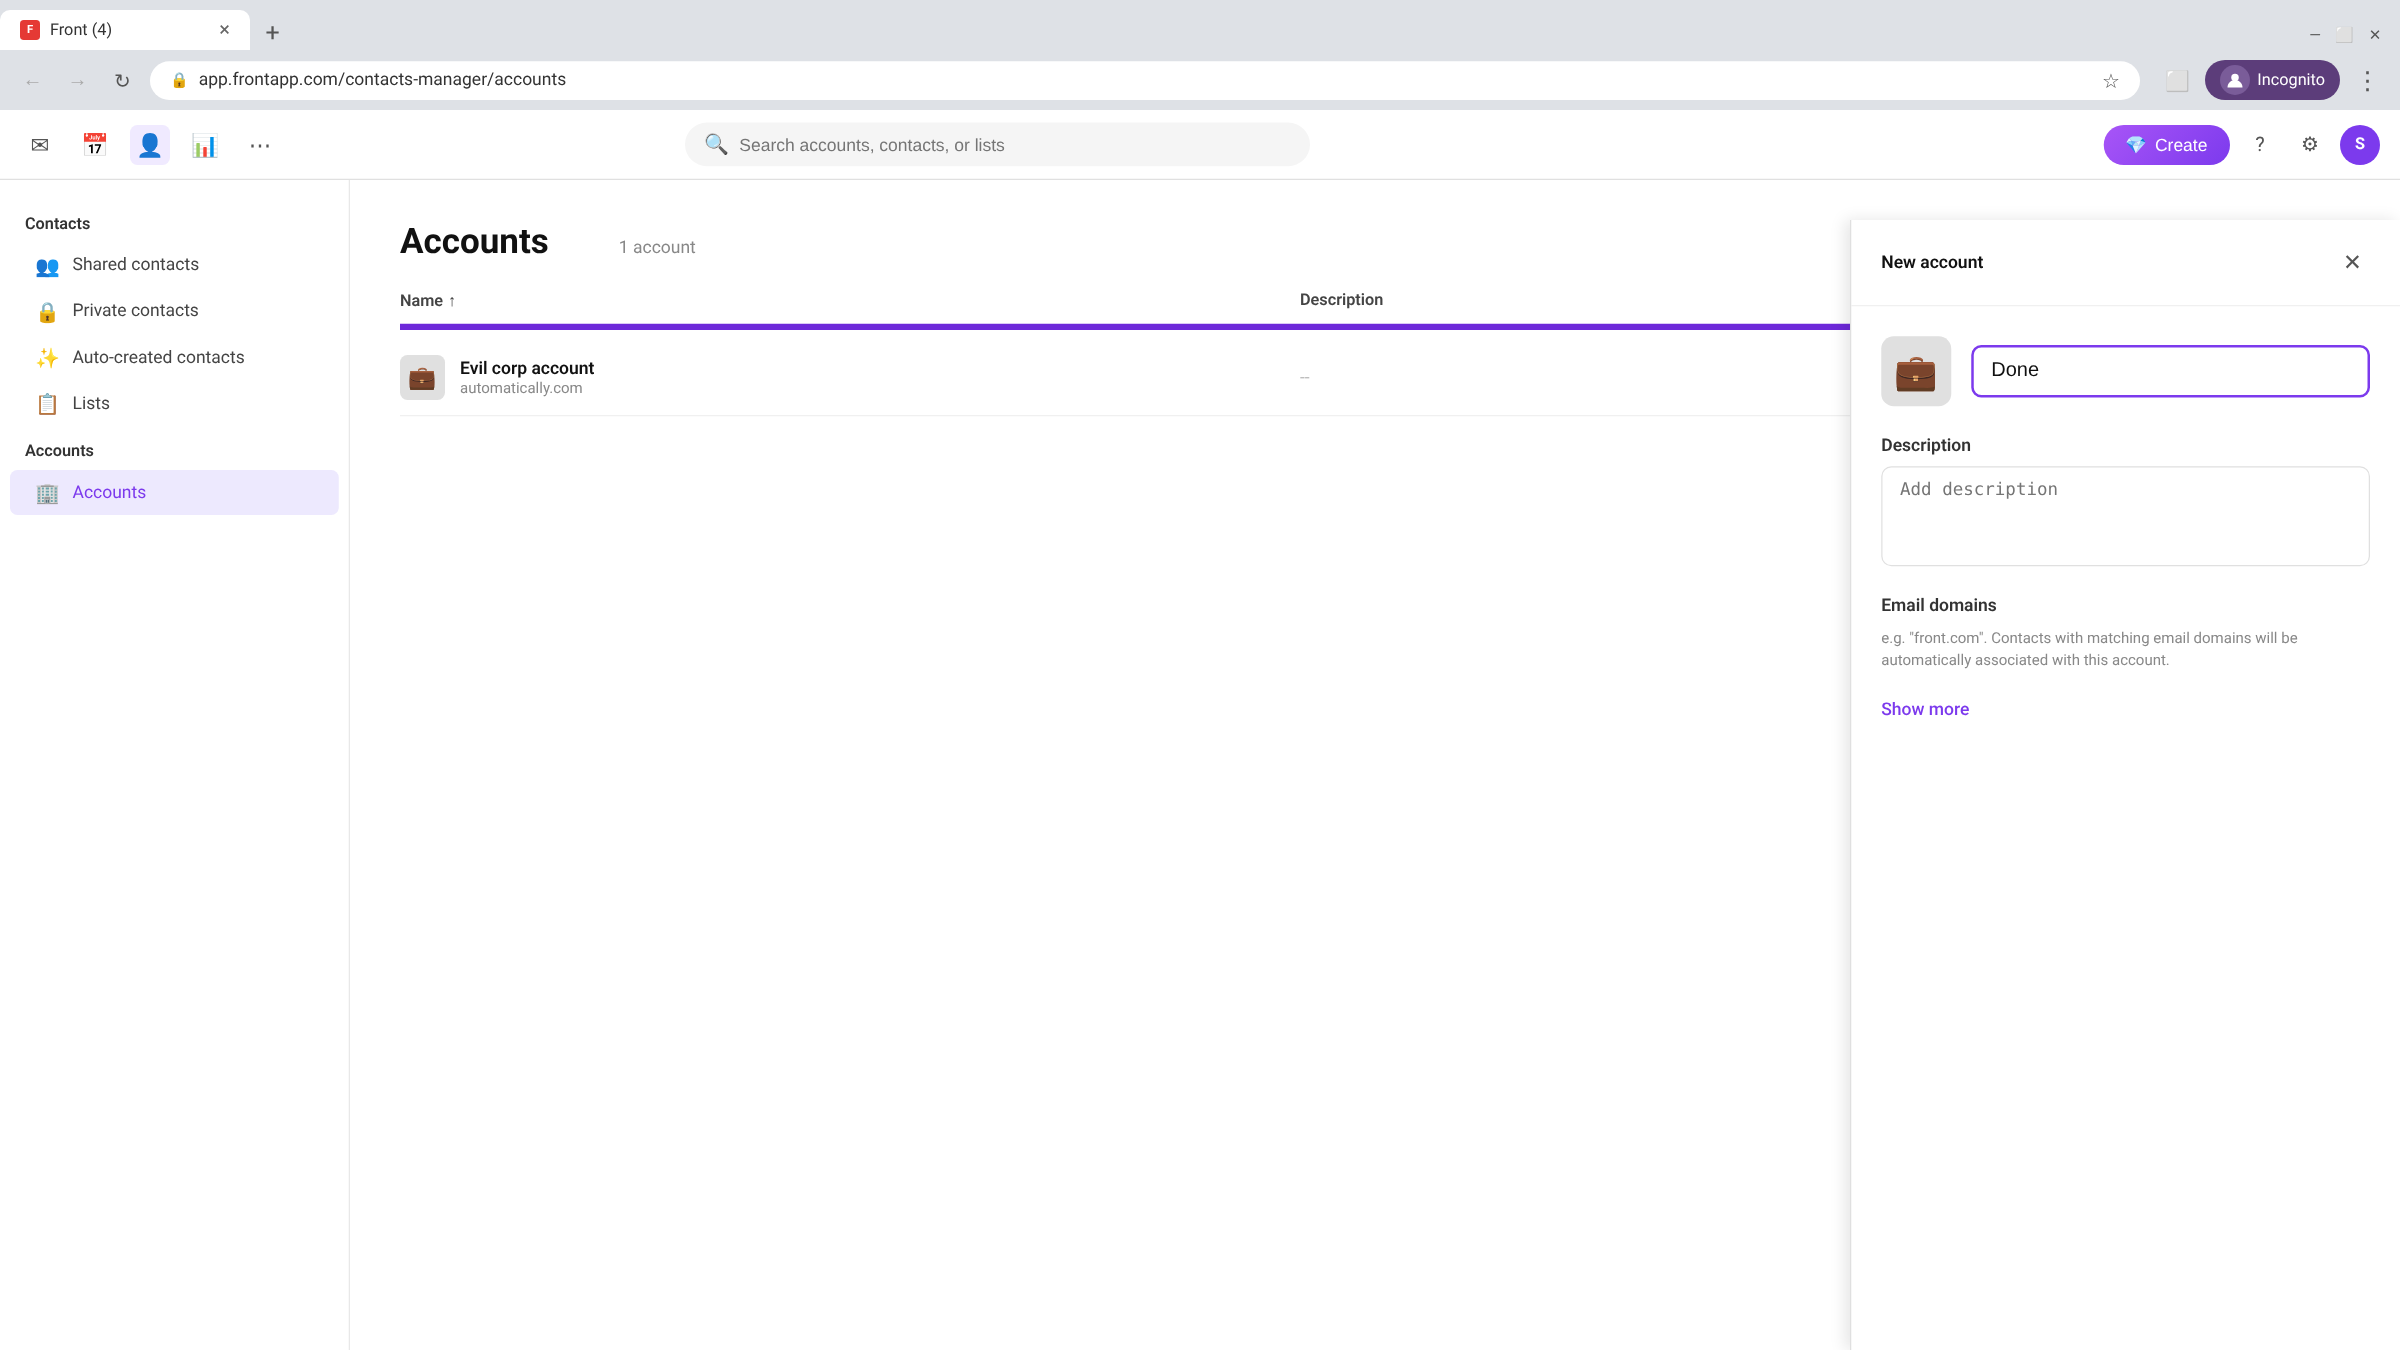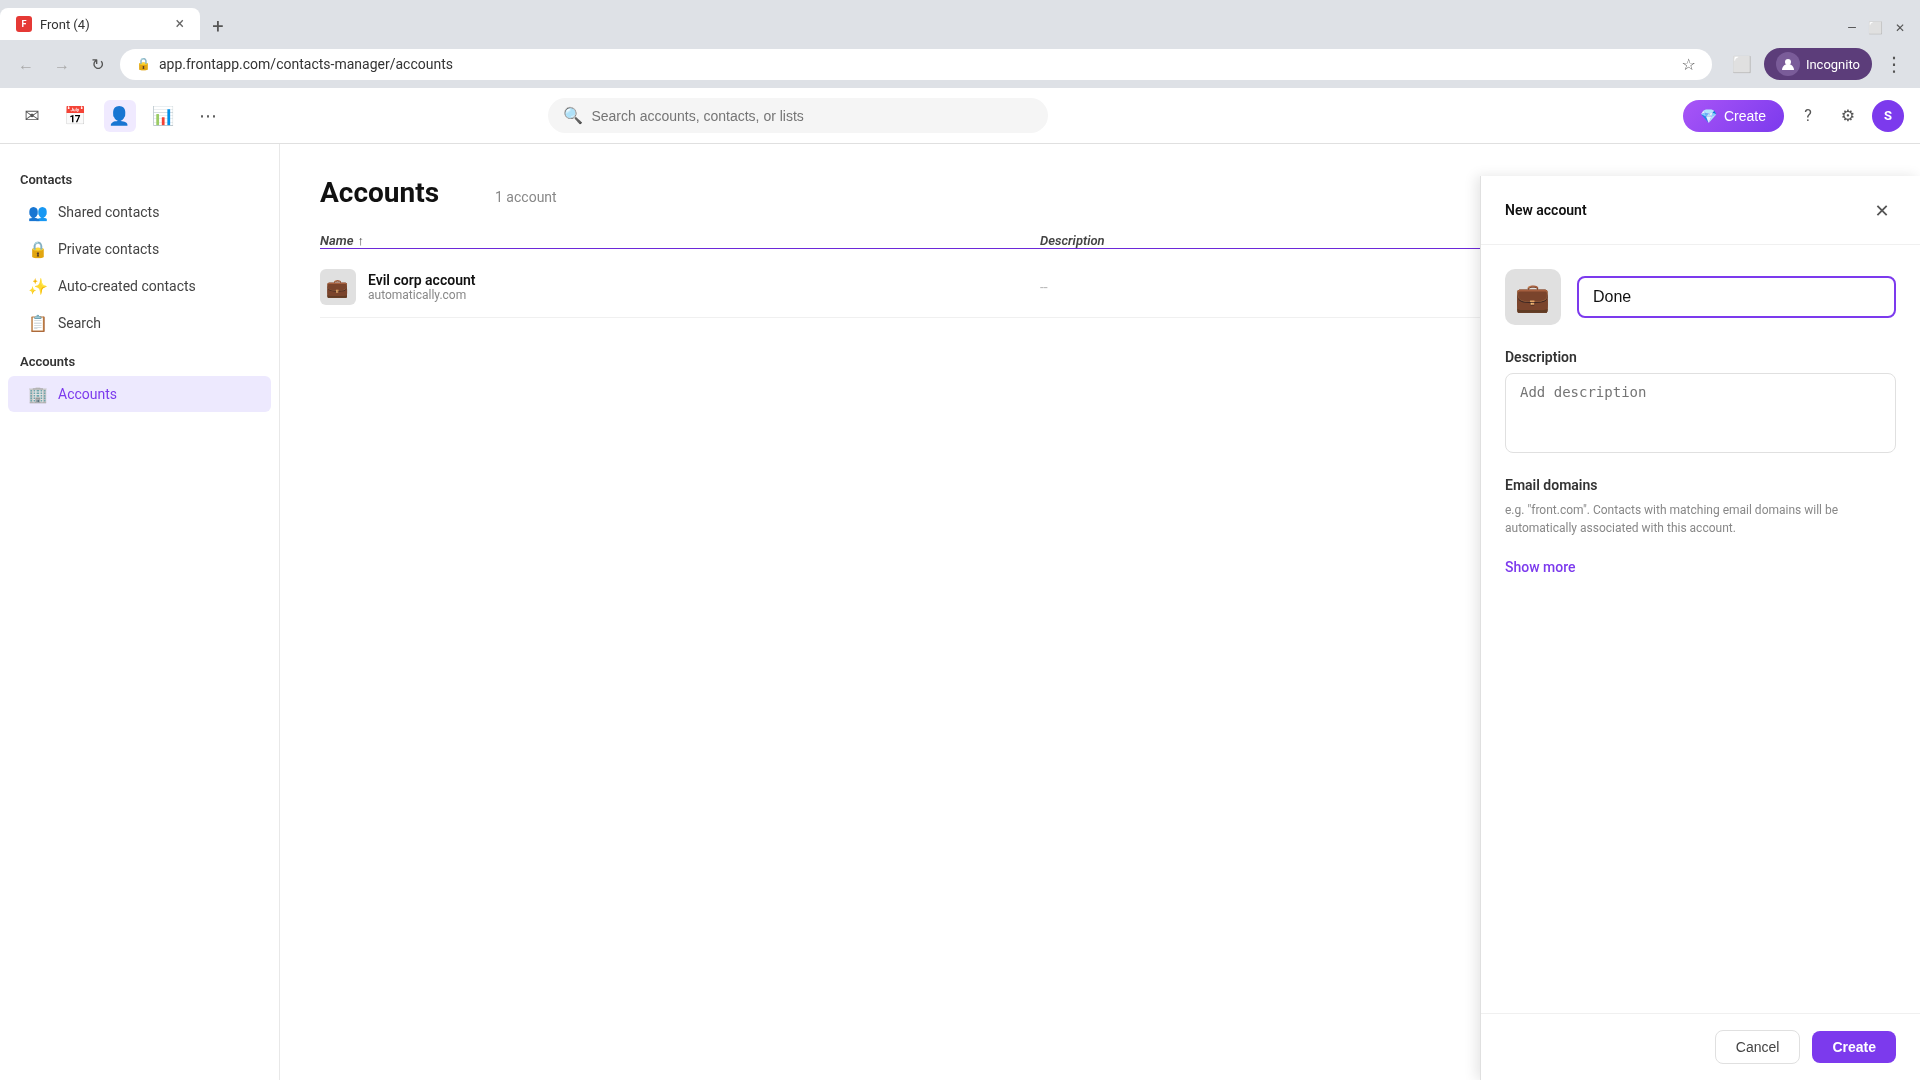--- a/index.html
+++ b/index.html
@@ -50,21 +50,21 @@
     .sidebar-section-title { font-size: 13px; font-weight: 600; color: #333; padding: 12px 20px 6px; }
     .sidebar-item { display: flex; align-items: center; gap: 10px; padding: 8px 20px; cursor: pointer; font-size: 14px; color: #444; border-radius: 6px; margin: 1px 8px; }
     .sidebar-item.active { background: #ede9fe; color: #7c3aed; }
     .sidebar-item-icon { width: 20px; height: 20px; display: flex; align-items: center; justify-content: center; font-size: 16px; flex-shrink: 0; }
 
     
     .content-area { flex: 1; background: #fff; padding: 32px 40px; overflow-y: auto; }
     .page-header { display: flex; align-items: baseline; gap: 12px; margin-bottom: 24px; }
     .page-title { font-size: 28px; font-weight: 700; color: #111; }
     .page-subtitle { font-size: 14px; color: #888; margin-left: 44px; }
-    .table-header { display: grid; grid-template-columns: 1fr 1fr 120px; border-bottom: 1px solid #6d28d9; margin-bottom: 8px; font-style: italic; }
+    .table-header { display: grid; grid-template-columns: 1fr 1fr 120px; border-bottom: 5px solid #6d28d9; padding-bottom: 10px; margin-bottom: 8px; }
     .table-col-header { font-size: 13px; font-weight: 600; color: #444; }
     .table-col-header.sortable { display: flex; align-items: center; gap: 4px; cursor: pointer; }
     .table-row { display: grid; grid-template-columns: 1fr 1fr 120px; align-items: center; padding: 12px 0; border-bottom: 1px solid #f0f0f0; }
     .account-cell { display: flex; align-items: center; gap: 12px; }
     .account-avatar { width: 36px; height: 36px; background: #e0e0e0; border-radius: 6px; display: flex; align-items: center; justify-content: center; font-size: 18px; color: #666; flex-shrink: 0; }
     .account-name { font-size: 14px; font-weight: 600; color: #111; }
     .account-domain { font-size: 12px; color: #888; }
     .table-cell-dash { font-size: 14px; color: #bbb; }
     .side-panel { position: absolute; top: 88px; right: 0; width: 440px; bottom: 0; background: #fff; border-left: 1px solid #e0e0e0; display: flex; flex-direction: column; z-index: 20; box-shadow: -4px 0 12px rgba(0,0,0,0.1); }
     .side-panel-header { padding: 20px 24px; border-bottom: 1px solid #f0f0f0; display: flex; align-items: center; justify-content: space-between; }
@@ -162,21 +162,21 @@
       <div class="sidebar-item">
         <div class="sidebar-item-icon">🔒</div>
         <span>Private contacts</span>
       </div>
       <div class="sidebar-item">
         <div class="sidebar-item-icon">✨</div>
         <span>Auto-created contacts</span>
       </div>
       <div class="sidebar-item">
         <div class="sidebar-item-icon">📋</div>
-        <span>Search</span>
+        <span>Lists</span>
       </div>
 
       <div class="sidebar-section-title">Accounts</div>
       <div class="sidebar-item active">
         <div class="sidebar-item-icon">🏢</div>
         <span>Accounts</span>
       </div>
     </div>
 
     <div class="content-area">
@@ -223,18 +223,14 @@
       <div class="form-field">
         <div class="form-label">Description</div>
         <textarea class="form-textarea" placeholder="Add description" style=""></textarea>
       </div>
       <div class="form-field">
         <div class="form-label">Email domains</div>
         <div class="form-hint">e.g. "front.com". Contacts with matching email domains will be automatically associated with this account.</div>
       </div>
       <a class="show-more-link">Show more</a>
     </div>
-    <div class="side-panel-footer">
-      <button class="btn-cancel">Cancel</button>
-      <button class="btn-create">Create</button>
-    </div>
   </div>
 </div>
 
 </body></html>

